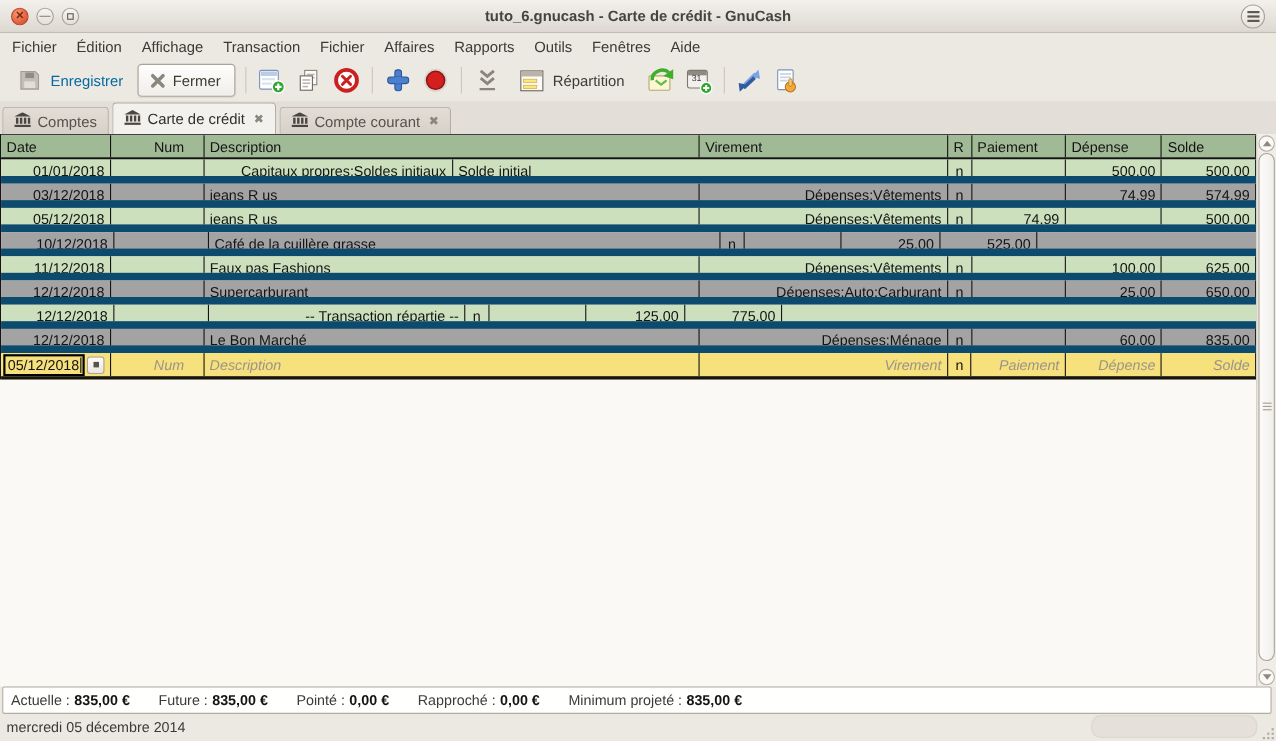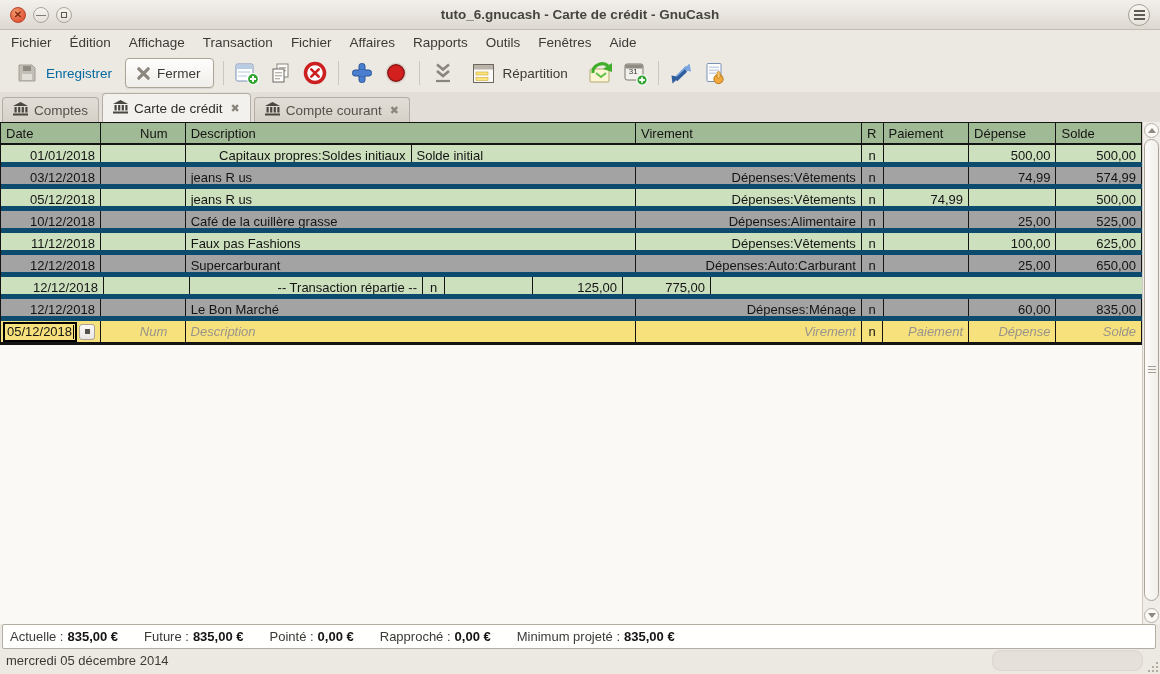--- a/index.html
+++ b/index.html
@@ -49,21 +49,21 @@
     border-bottom:none; border-radius:4px 4px 0 0; font-size:13.5px; color:#55524b; }
   .tab.active { height:29px; background:linear-gradient(#f7f5f2,#efedе8); background:#f3f1ed;
     color:#2f2e2a; }
   .tab-close { font-size:11px; color:#8a857d; padding-left:2px; }
 
   
   .register { position:absolute; left:0; top:122px; width:1160px; height:502px;
     background:#faf9f5; }
   .table { position:absolute; left:0; top:0; width:1142px; border-top:1px solid #141414;
     border-left:1px solid #141414; }
-  .trow { display:flex; width:1141px; height:22px; border-bottom:5px solid #0c4a6e; }
+  .trow { display:flex; width:1141px; height:22px; border-bottom:7px solid #0c4a6e; }
   .trow.header { height:22px; background:#a0ba95; border-bottom:2px solid #141414; }
   .trow.green { background:#cde0bd; }
   .trow.pale  { background:#a3a3a3; }
   .trow.edit  { background:#f7e17c; height:24px; border-bottom:3px solid #141414; }
   .cell { height:100%; border-right:1px solid #141414; font-size:13px; color:#141414;
     padding:3px 5px; white-space:nowrap; overflow:hidden; }
   .c-date{ width:103px; text-align:right; }
   .c-num { width:52px;margin-left:34px; }
   .c-desc{ width:465px; }
   .c-vir { width:233px; text-align:right; }
@@ -353,21 +353,20 @@
         <div class="cell c-r">n</div>
         <div class="cell c-pay">74,99</div>
         <div class="cell c-dep"></div>
         <div class="cell c-sol">500,00</div>
       </div>
 
       <div class="trow pale">
         <div class="cell c-date">10/12/2018</div>
         <div class="cell c-num"></div>
         <div class="cell c-desc">Café de la cuillère grasse</div>
-        <div class="cell c-vir">Dépenses:Alimentaire</div>
         <div class="cell c-r">n</div>
         <div class="cell c-pay"></div>
         <div class="cell c-dep">25,00</div>
         <div class="cell c-sol">525,00</div>
       </div>
 
       <div class="trow green">
         <div class="cell c-date">11/12/2018</div>
         <div class="cell c-num"></div>
         <div class="cell c-desc">Faux pas Fashions</div>

